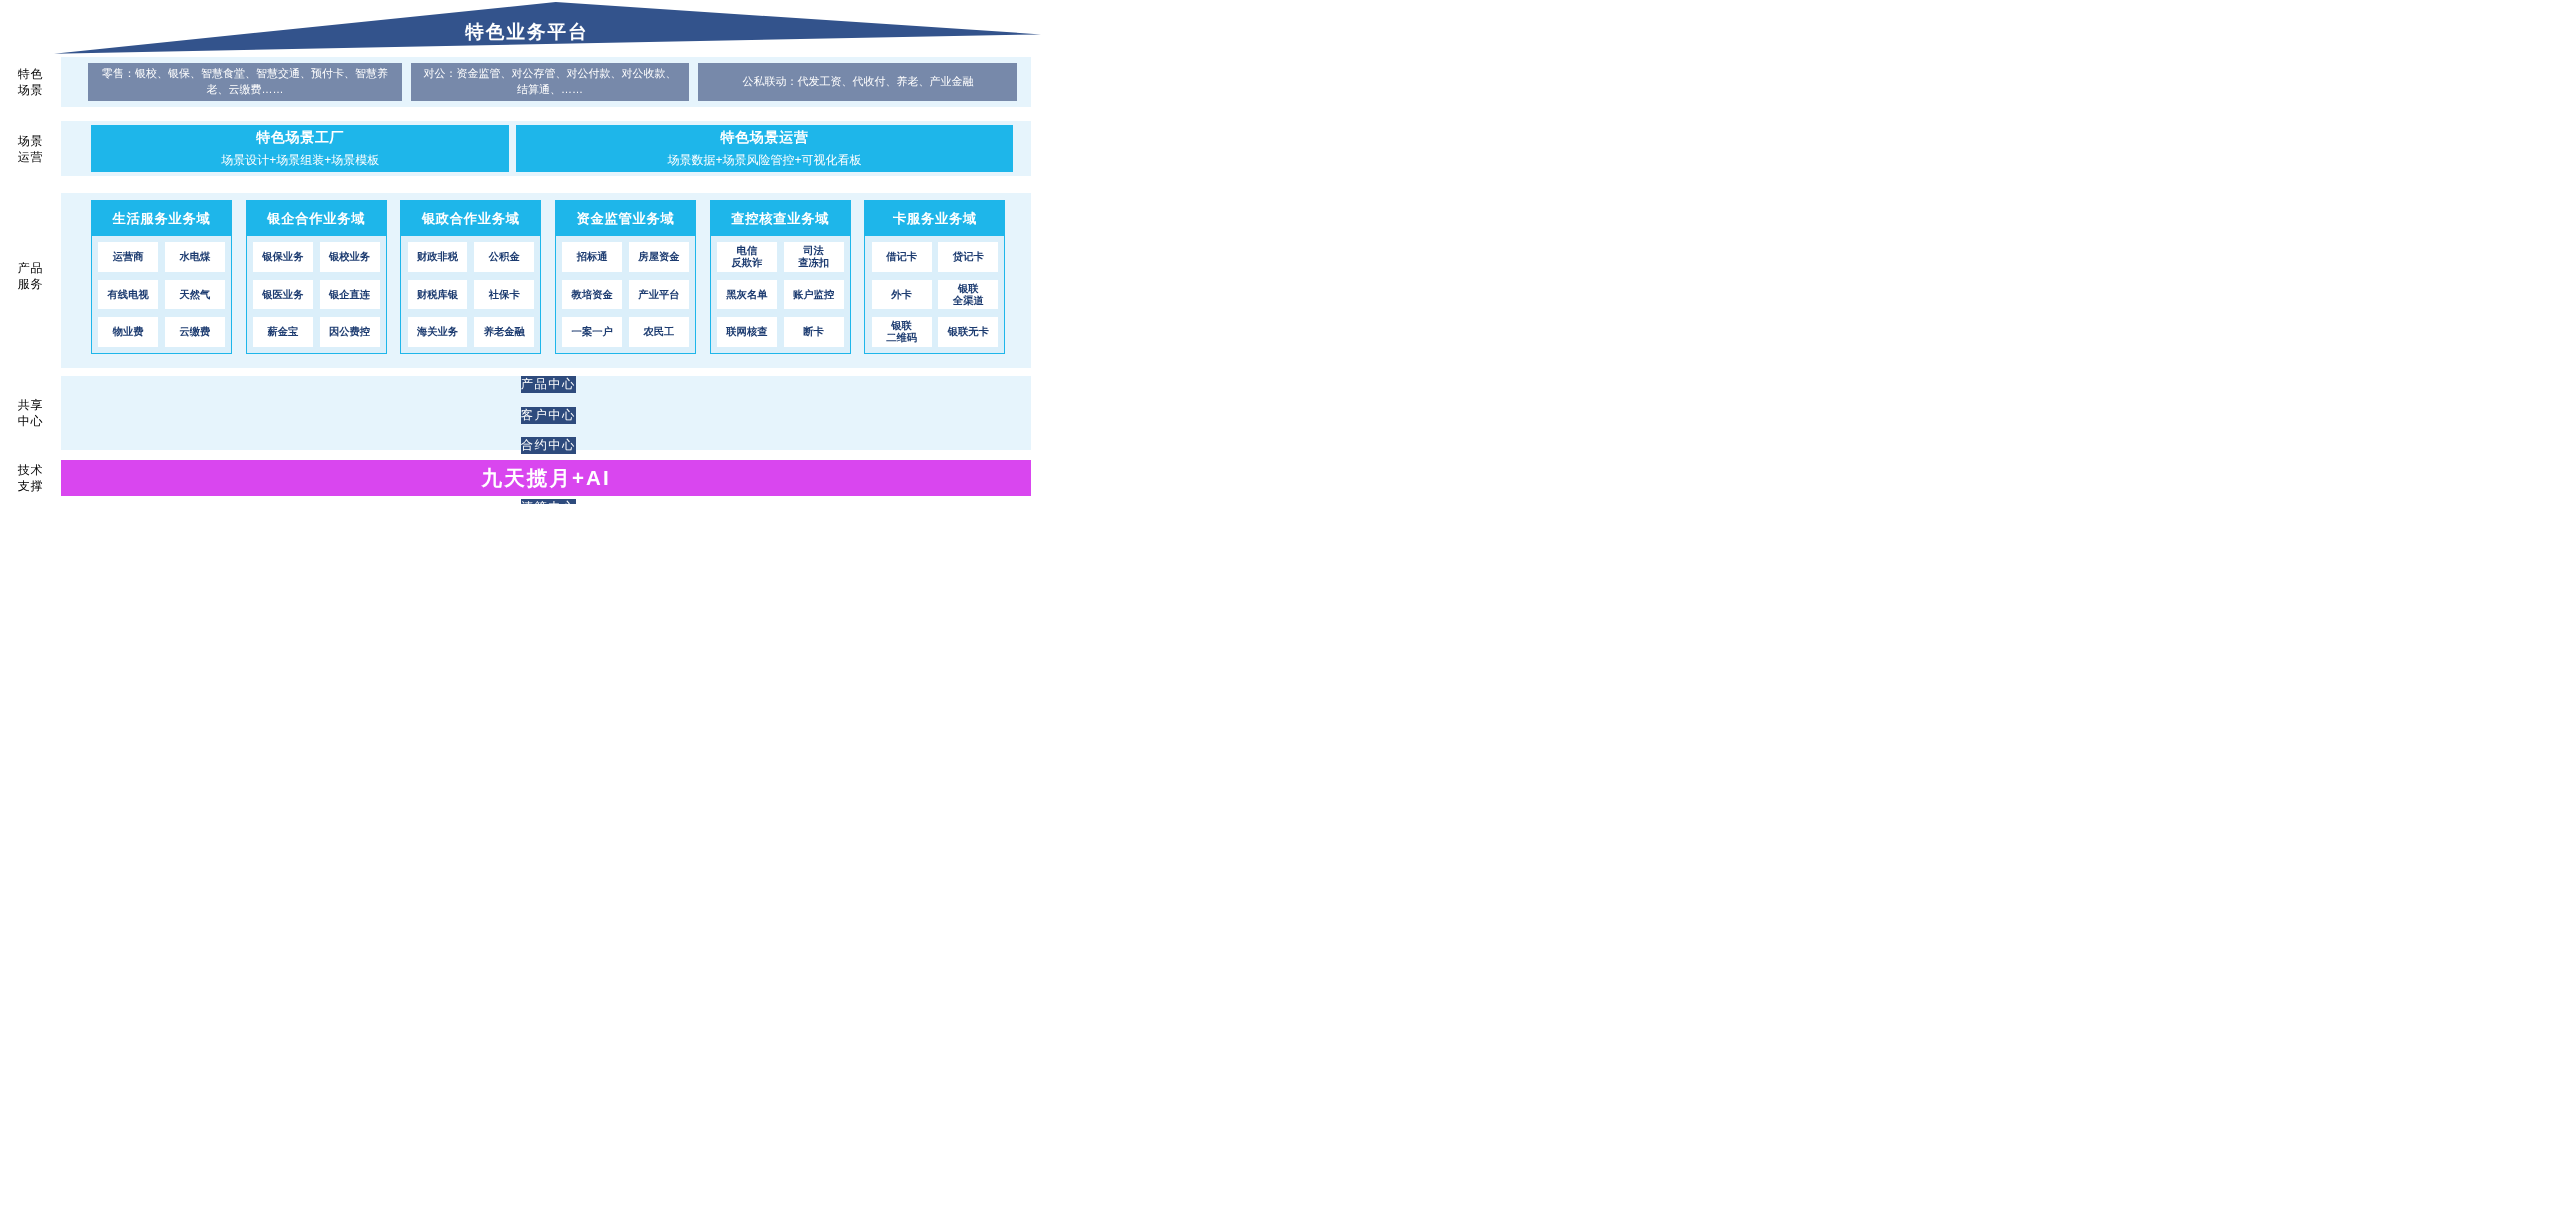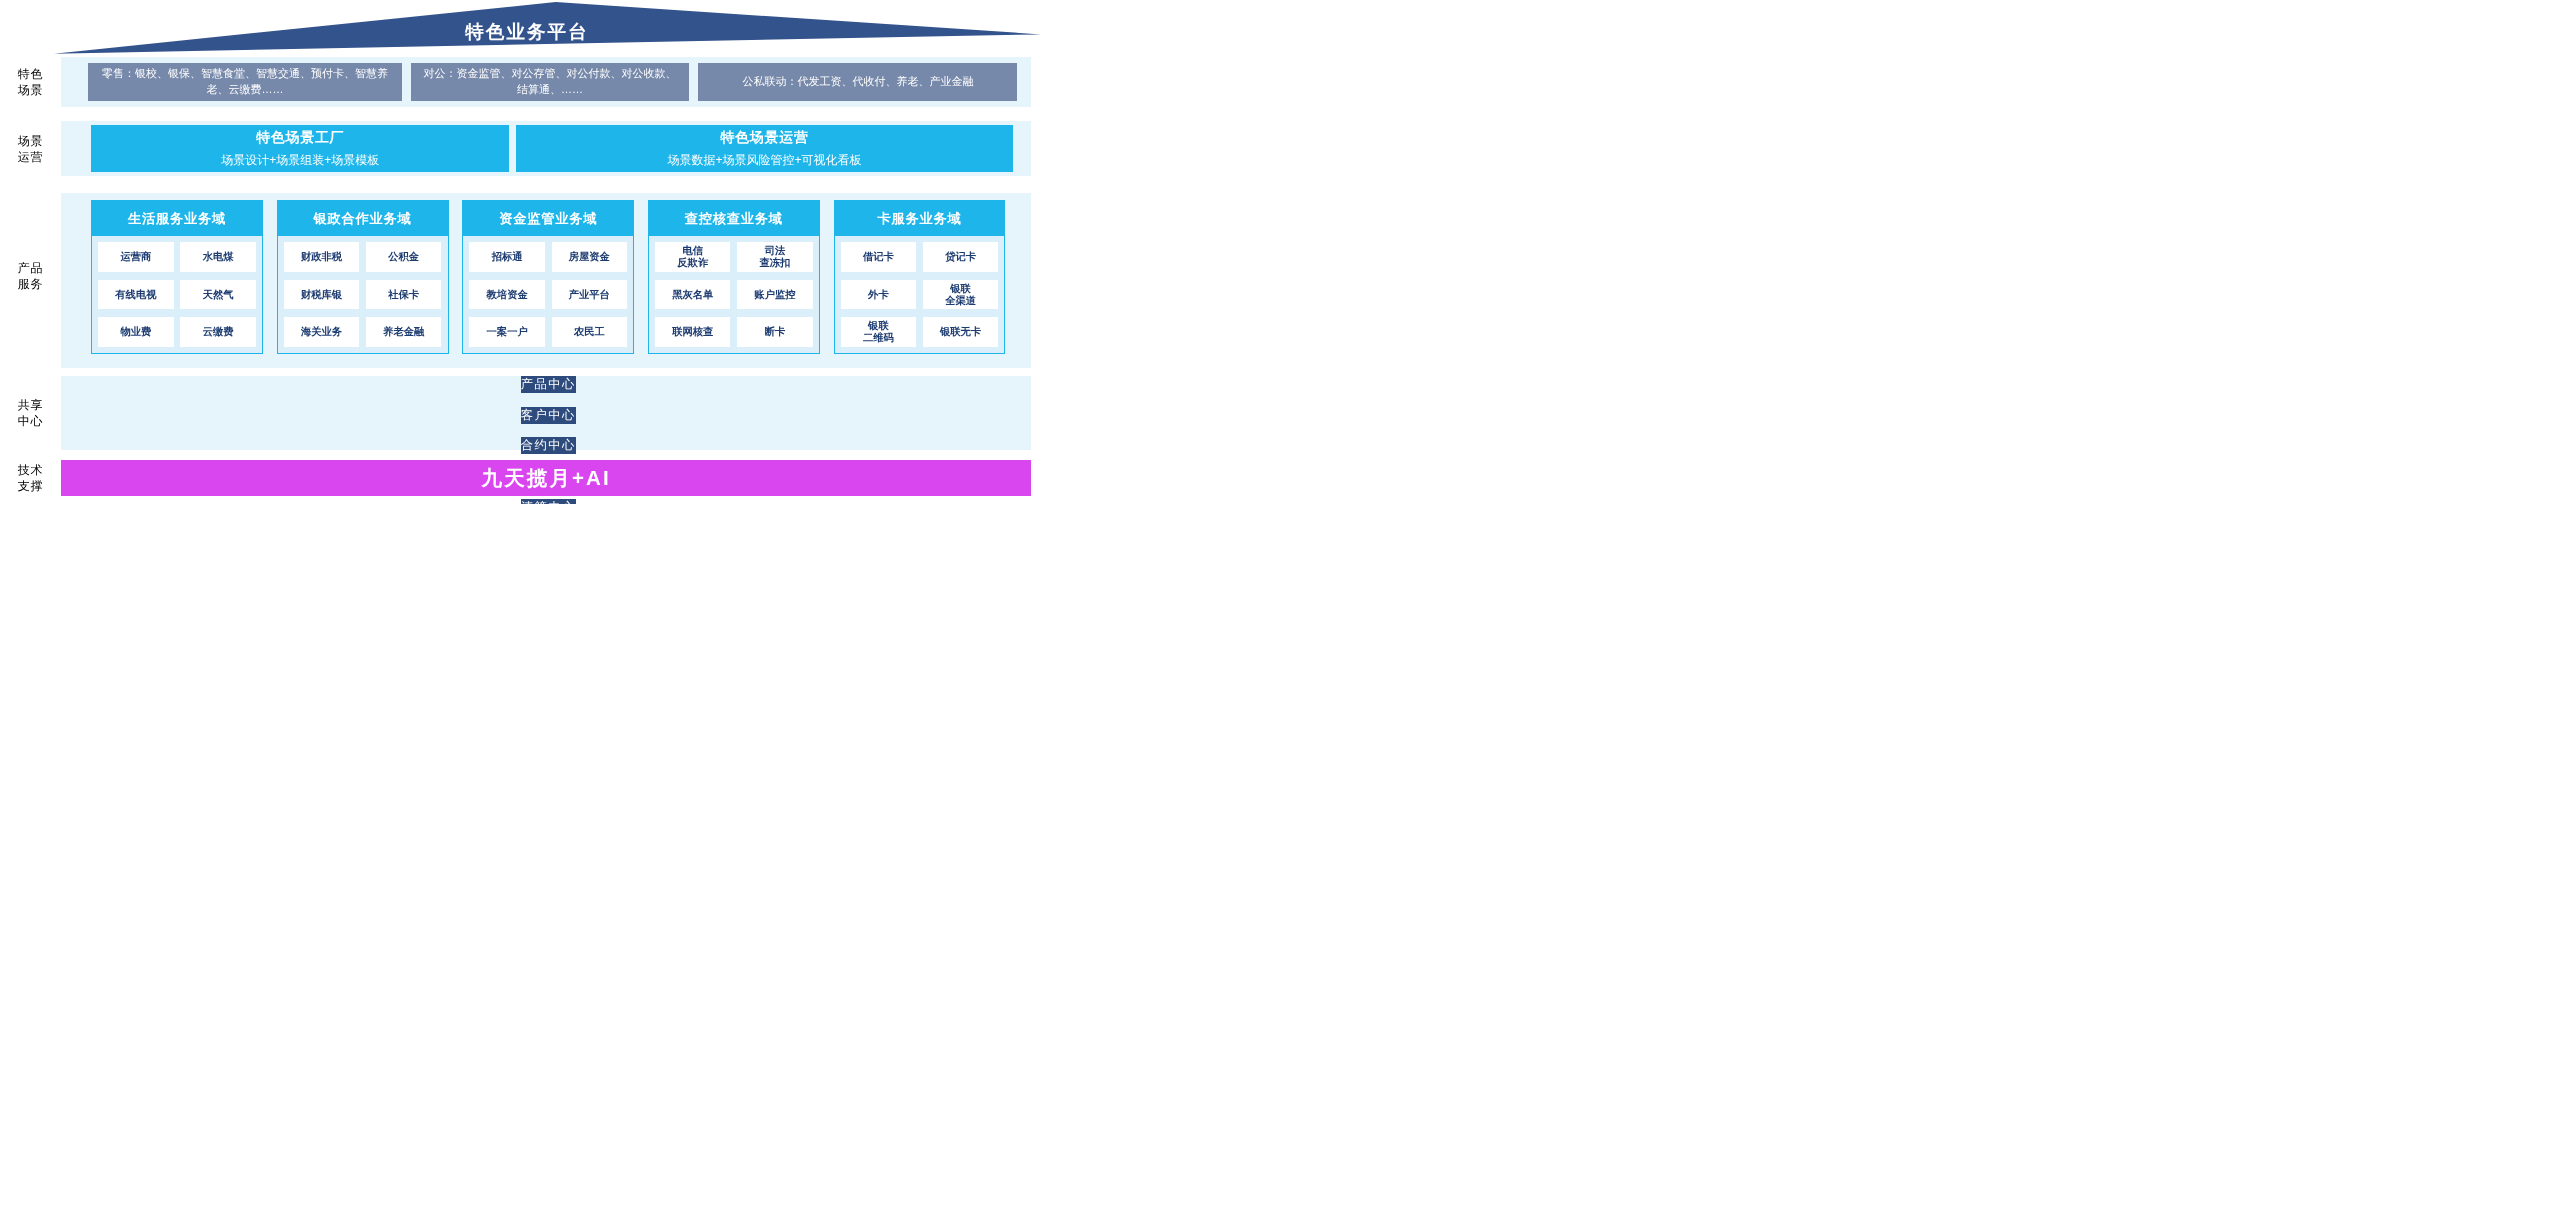--- a/index.html
+++ b/index.html
@@ -151,20 +151,37 @@
             <div class="cell">有线电视</div>
             <div class="cell">天然气</div>
           </div>
           <div class="cell-row">
             <div class="cell">物业费</div>
             <div class="cell">云缴费</div>
           </div>
         </div>
       </div>
 
+      <div class="domain">
+        <div class="domain-header">银企合作业务域</div>
+        <div class="domain-body">
+          <div class="cell-row">
+            <div class="cell">银保业务</div>
+            <div class="cell">银校业务</div>
+          </div>
+          <div class="cell-row">
+            <div class="cell">银医业务</div>
+            <div class="cell">银企直连</div>
+          </div>
+          <div class="cell-row">
+            <div class="cell">薪金宝</div>
+            <div class="cell">因公费控</div>
+          </div>
+        </div>
+      </div>
 
       <div class="domain">
         <div class="domain-header">银政合作业务域</div>
         <div class="domain-body">
           <div class="cell-row">
             <div class="cell">财政非税</div>
             <div class="cell">公积金</div>
           </div>
           <div class="cell-row">
             <div class="cell">财税库银</div>

